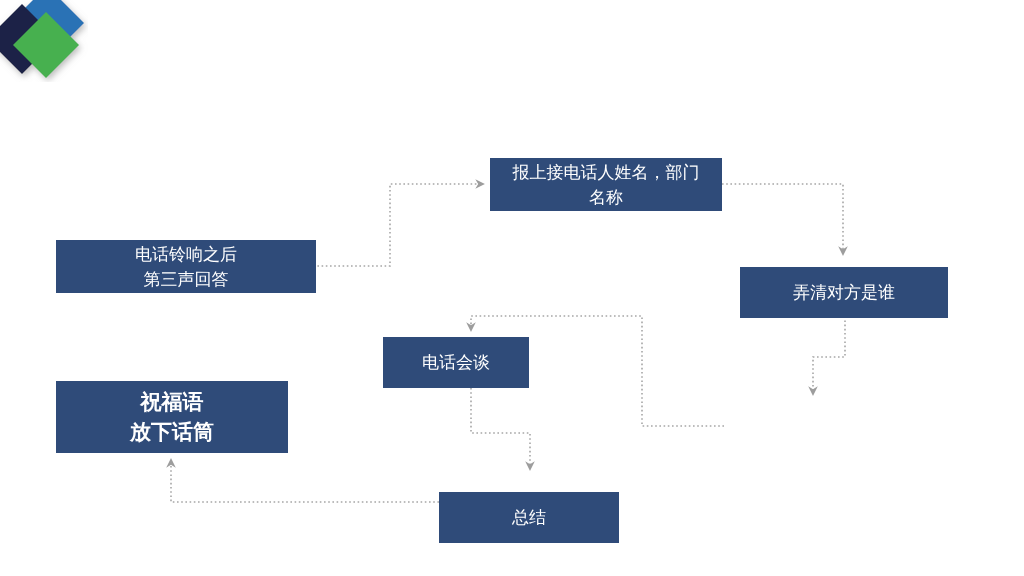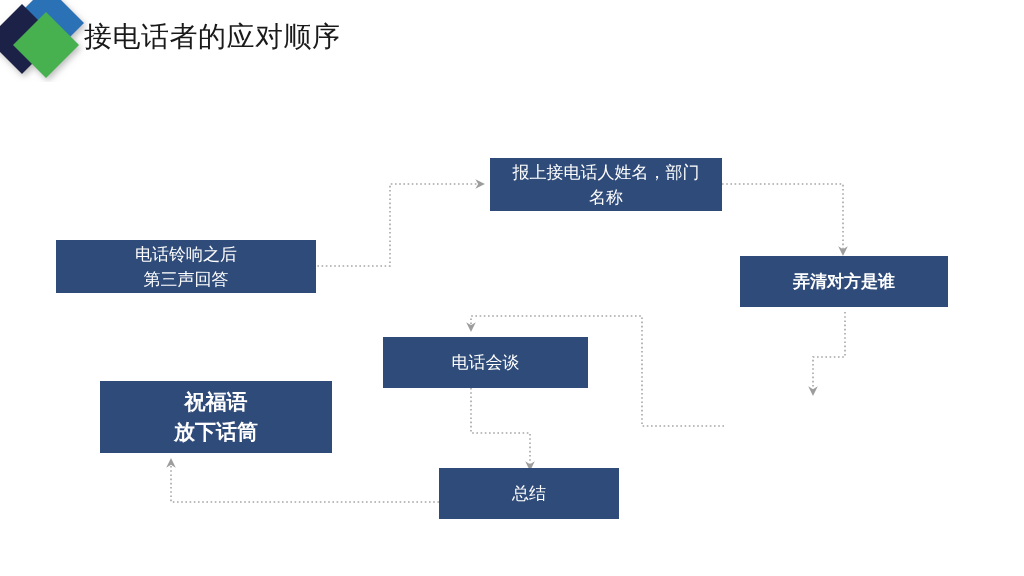--- a/index.html
+++ b/index.html
@@ -61,30 +61,29 @@
     font-size: 17px;
     line-height: 25px;
     box-sizing: border-box;
     padding: 12px 8px;
     white-space: pre-line;
   }
   .node.bold {
     font-weight: bold;
     font-size: 21px;
     line-height: 30px;
-    margin-left: 44px;
   }
 
   
   #node-announce   { left: 490px; top: 158px; width: 232px; height: 53px; }
   #node-ring       { left: 56px;  top: 240px; width: 260px; height: 53px; }
-  #node-identify   { left: 740px; top: 256px; width: 208px; height: 51px; font-weight: bold; }
+  #node-identify   { left: 740px; top: 267px; width: 208px; height: 51px; }
   #node-greet      { left: 724px; top: 401px; width: 177px; height: 51px; }
-  #node-talk       { left: 383px; top: 337px; width: 205px; height: 51px; }
-  #node-summary    { left: 439px; top: 468px; width: 180px; height: 51px; }
+  #node-talk       { left: 383px; top: 337px; width: 146px; height: 51px; }
+  #node-summary    { left: 439px; top: 492px; width: 180px; height: 51px; }
   #node-closing    { left: 56px;  top: 381px; width: 232px; height: 72px; }
 </style>
 </head>
 <body>
 
 <div id="header">
 
   <div id="logo">
     <svg width="88" height="84" viewBox="0 0 88 84" xmlns="http://www.w3.org/2000/svg">
       <defs>
@@ -93,21 +92,20 @@
         </filter>
       </defs>
       <g filter="url(#sh)">
         <polygon points="47,-12 84,25 47,62 10,25" fill="#2A72B5"></polygon>
         <polygon points="22,6 57,41 22,76 -13,41" fill="#1C2347"></polygon>
         <polygon points="46,14 79,47 46,80 13,47" fill="#46B050"></polygon>
       </g>
     </svg>
   </div>
 
-  <div id="page-title">接电话者的应对顺序</div>
 </div>
 
 <div id="flow">
 
   <svg id="connectors" viewBox="0 0 1024 576" xmlns="http://www.w3.org/2000/svg">
     <defs>
       <marker id="arrow" viewBox="0 0 10 10" refX="8" refY="5" markerWidth="6" markerHeight="6" orient="auto-start-reverse">
         <path d="M 0 0 L 10 5 L 0 10 L 3 5 z" fill="#9d9d9d"></path>
       </marker>
     </defs>

